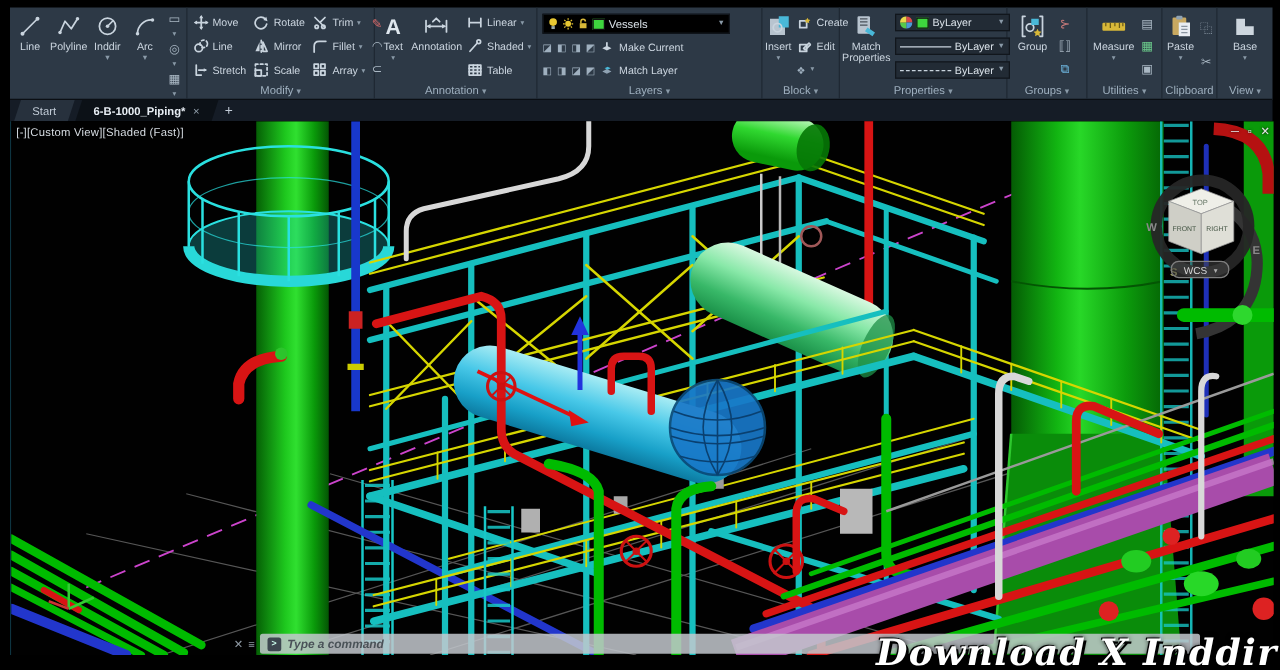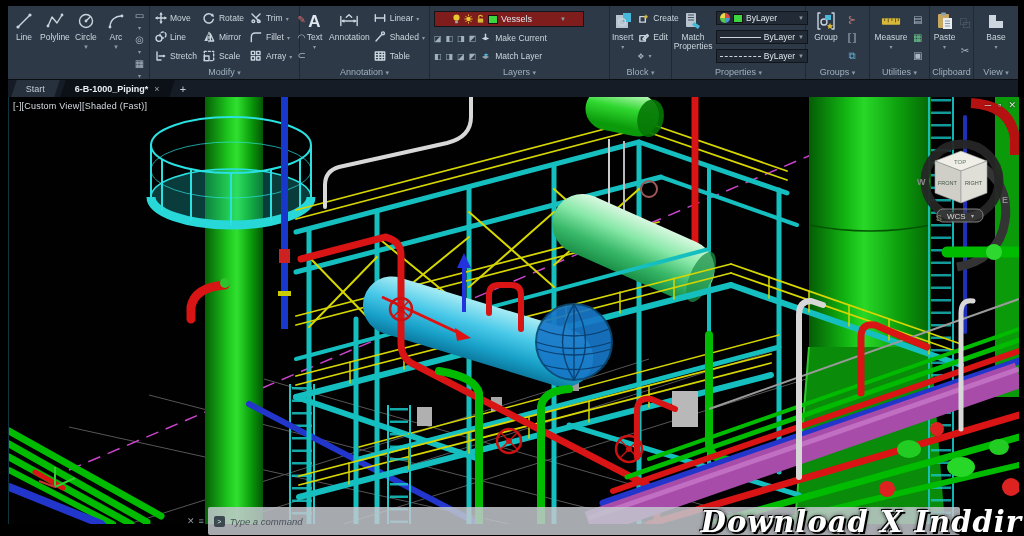--- a/index.html
+++ b/index.html
@@ -27,22 +27,22 @@
   .smallcol{display:flex;flex-direction:column;justify-content:space-around;padding:2px 1px;}
   .smallcol .sm{font-size:10px;color:#aab8c4;line-height:11px;text-align:center;}
   .rowgrid{display:flex;flex-direction:column;justify-content:space-between;padding:3px 2px;}
   .rowbtn{display:flex;align-items:center;gap:3px;font-size:8.5px;color:var(--ribbon-text);height:14px;white-space:nowrap;}
   .rowbtn .ricon{width:13px;height:13px;display:flex;align-items:center;justify-content:center;flex:none;}
   .mini-dd{font-size:6px;color:#8a9aa8;}
   svg.ic{display:block}
   svg.ic *{vector-effect:non-scaling-stroke}
   .ic-stroke{stroke:#c9d4de;fill:none;stroke-width:1.4;stroke-linecap:round;stroke-linejoin:round}
   .ic-fill{fill:#c9d4de}
-  .layer-dd{display:flex;align-items:center;gap:3px;background:#7f1d1d;border:1px solid #11161c;
-    height:16px;padding:0 17px;font-size:9px;color:#dde5ec;width:150px;}
+  .layer-dd{display:flex;align-items:center;gap:3px;background:#000000;border:1px solid #11161c;
+    height:16px;padding:0 3px;font-size:9px;color:#dde5ec;width:150px;}
   .layer-dd .grow{flex:1}
   .swatch{width:10px;height:9px;background:#3ed63e;border:1px solid #111;flex:none}
   .prop-row{display:flex;align-items:center;gap:3px;background:#222b35;border:1px solid #11161c;
     height:14px;padding:0 3px;font-size:8.5px;color:#dde5ec;width:92px;}
   .lineglyph{flex:1;border-top:1.5px solid #c9d4de;height:0}
   .tinyglyphs{display:flex;gap:4px;font-size:8px;color:#9fb0bf}
 
   
   #tabbar{height:17px;background:var(--tabbar-bg);display:flex;align-items:stretch;font-size:9px;color:var(--tab-text);}
   .ftab{display:flex;align-items:center;padding:0 12px;position:relative;transform:skewX(-18deg);margin-left:6px;}
@@ -63,22 +63,22 @@
   .redp{stroke:var(--pipe-red);stroke-linecap:round;fill:none}
   .greenp{stroke:var(--pipe-green);stroke-linecap:round;fill:none}
   .bluep{stroke:var(--pipe-blue);stroke-linecap:round}
   .whitep{stroke:var(--pipe-white);stroke-linecap:round;fill:none}
   .grid-ln{stroke:#565656}
   .ladder{stroke:#18c8c8}
 
   
   #cmdwrap{position:absolute;left:178px;top:410px;display:flex;align-items:center;gap:4px;z-index:7}
   #cmdicons{color:#8d98a2;font-size:9px;display:flex;gap:4px}
-  #cmdbar{width:752px;height:28px;background:rgba(195,200,206,.85);border-radius:2px;
-    display:flex;align-items:center;gap:5px;padding:0 6px;}
+  #cmdbar{width:752px;height:16px;background:rgba(195,200,206,.85);border-radius:2px;
+    display:flex;align-items:center;gap:5px;padding:0 6px;font-weight:bold;}
   #cmdbar .cmdbox{width:11px;height:11px;background:#3d4750;border-radius:2px;color:#cfe;font-size:7px;
     display:flex;align-items:center;justify-content:center}
   #cmdbar .cmdtext{font-size:9.5px;color:#4a5258;font-style:italic}
   #wmark{position:absolute;right:2px;top:483px;z-index:9;text-align:right;
     font-family:"DejaVu Serif","Liberation Serif",serif;font-style:italic;font-weight:bold;
     color:#fff;font-size:29px;line-height:30px;letter-spacing:1px;
     text-shadow:2px 2px 0 #000,-1px -1px 0 #000,0 0 4px #000;margin-top:24px;}
   #wmark .org{display:block;font-size:7px;line-height:6px;letter-spacing:0;font-family:"Liberation Sans",sans-serif;
     font-style:normal;font-weight:normal;color:#ddd;text-shadow:1px 1px 0 #000;}
 </style>
@@ -112,21 +112,21 @@
           <span>Polyline</span>
         </div>
         <div class="bigbtn">
           <span class="bicon">
               <svg class="ic" width="18" height="18" viewBox="0 0 18 18">
                 <circle class="ic-stroke" cx="9" cy="9" r="6.5"></circle>
                 <circle class="ic-fill" cx="9" cy="9" r="1.4"></circle>
                 <path class="ic-stroke" d="M9 9 L13 5"></path>
               </svg>
             </span>
-          <span>Circle</span>
+          <span>Inddir</span>
           <span class="dd-arrow">▼</span>
         </div>
         <div class="bigbtn">
           <span class="bicon">
               <svg class="ic" width="18" height="18" viewBox="0 0 18 18">
                 <path class="ic-stroke" d="M3 15 A11 11 0 0 1 15 4"></path>
                 <circle class="ic-fill" cx="3" cy="15" r="1.4"></circle>
                 <circle class="ic-fill" cx="15" cy="4" r="1.4"></circle>
               </svg>
             </span>

